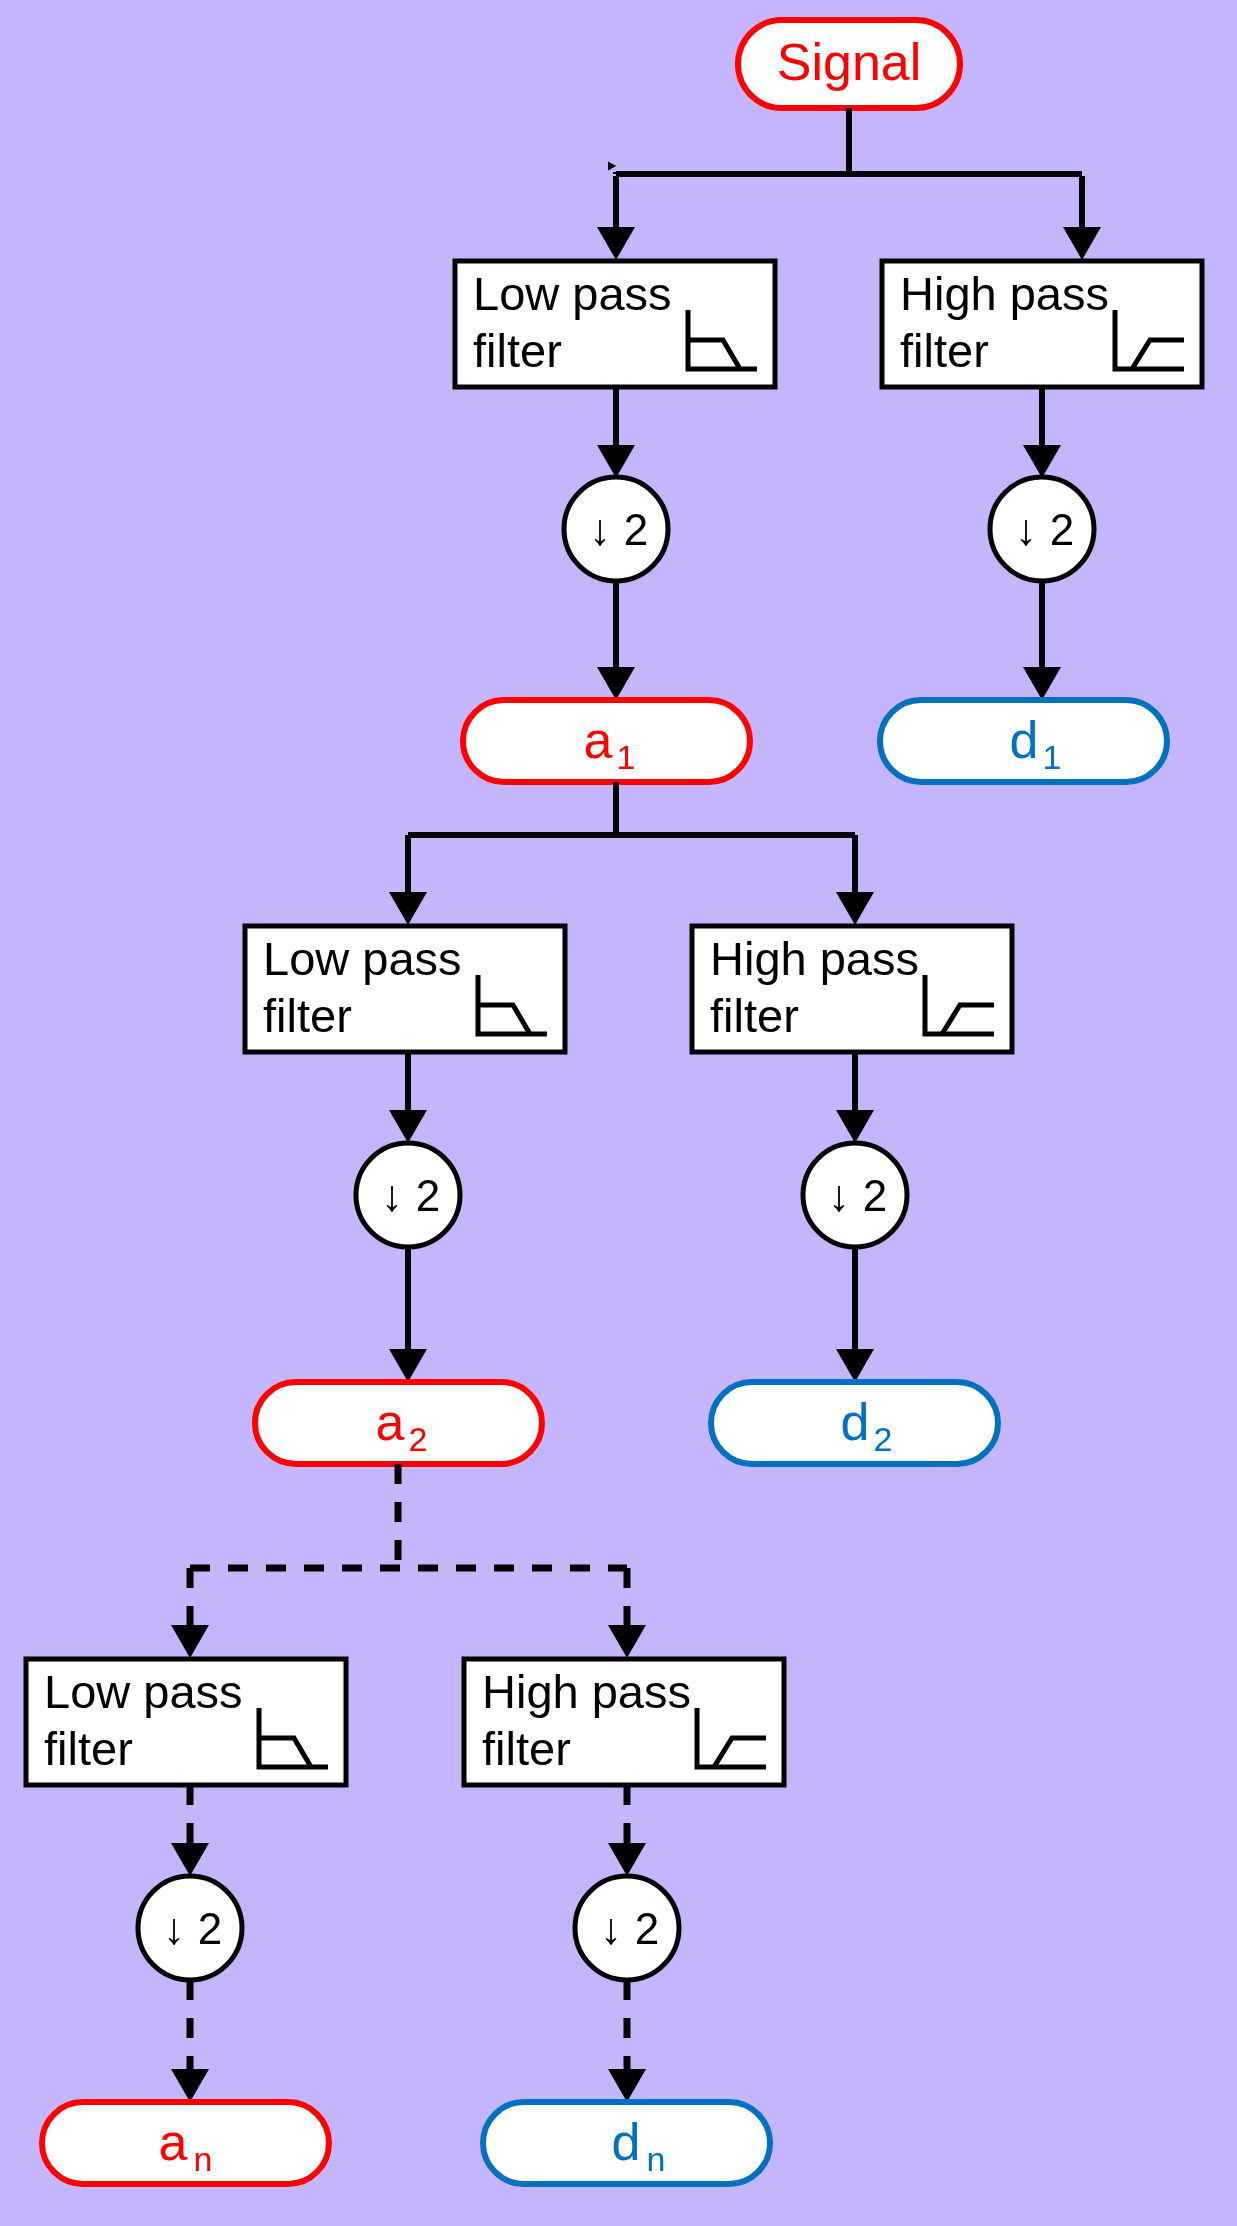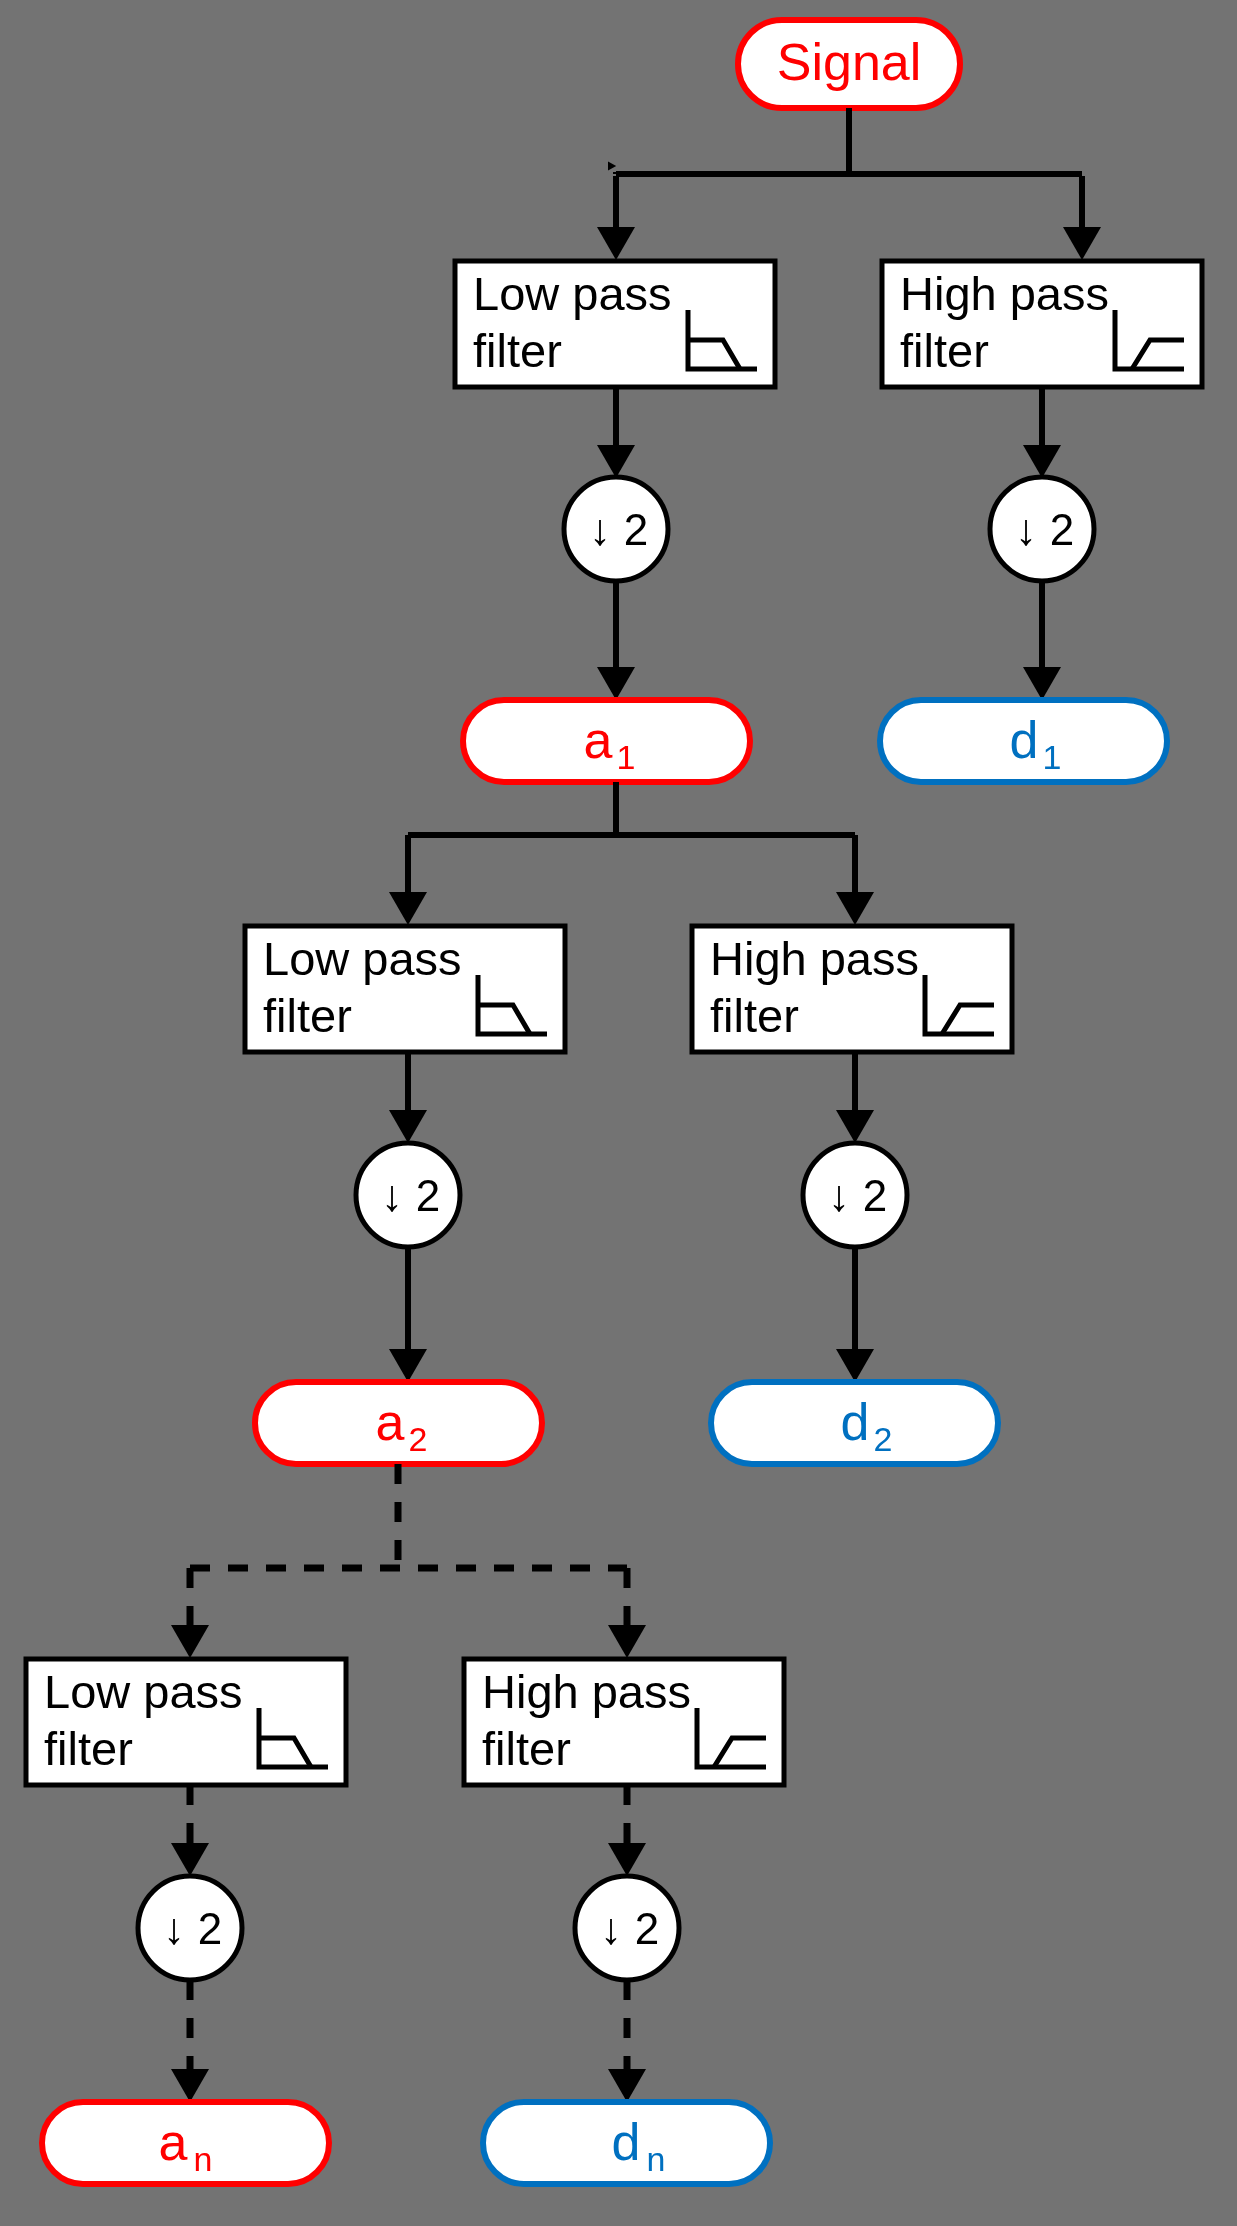--- a/index.html
+++ b/index.html
@@ -10,21 +10,21 @@
   body {
     width: 1237px;
     height: 2226px;
     font-family: "Liberation Sans", sans-serif;
     overflow: hidden;
   }
   #diagram-root {
     position: relative;
     width: 1237px;
     height: 2226px;
-    background: #737373;
+    background: #c4b5fd;
   }
   svg.canvas {
     display: block;
     width: 1237px;
     height: 2226px;
   }
   .node-label {
     font-family: "Liberation Sans", sans-serif;
     dominant-baseline: middle;
     text-anchor: middle;

